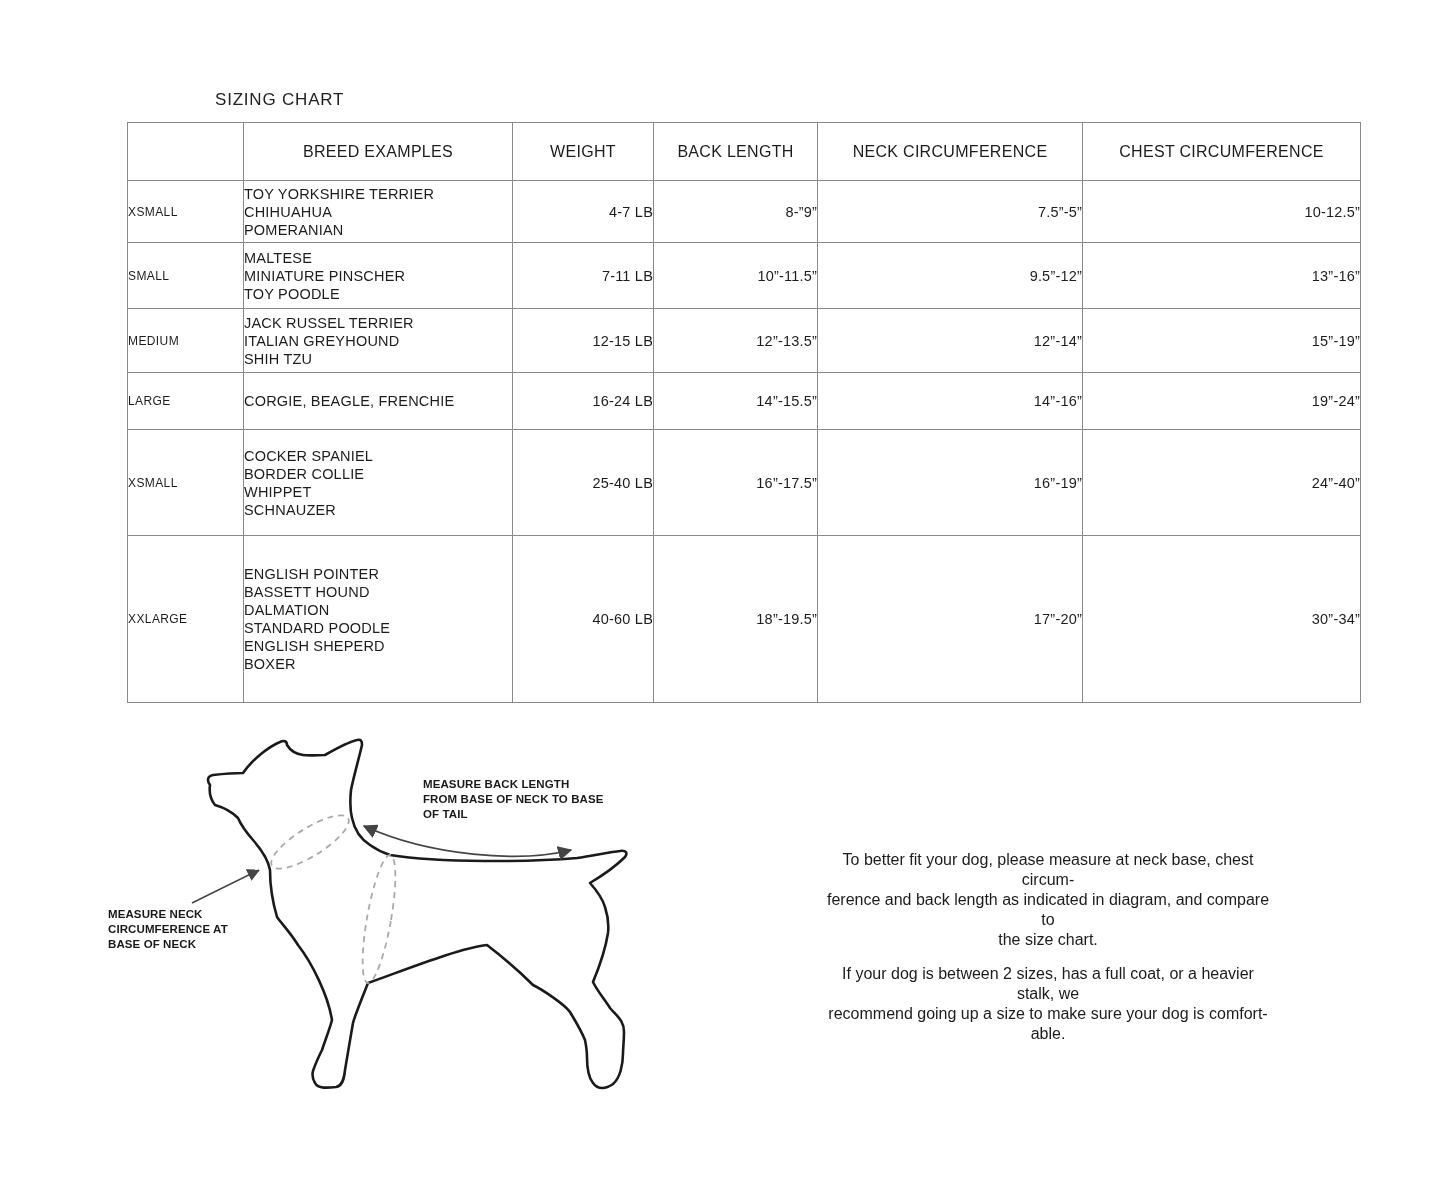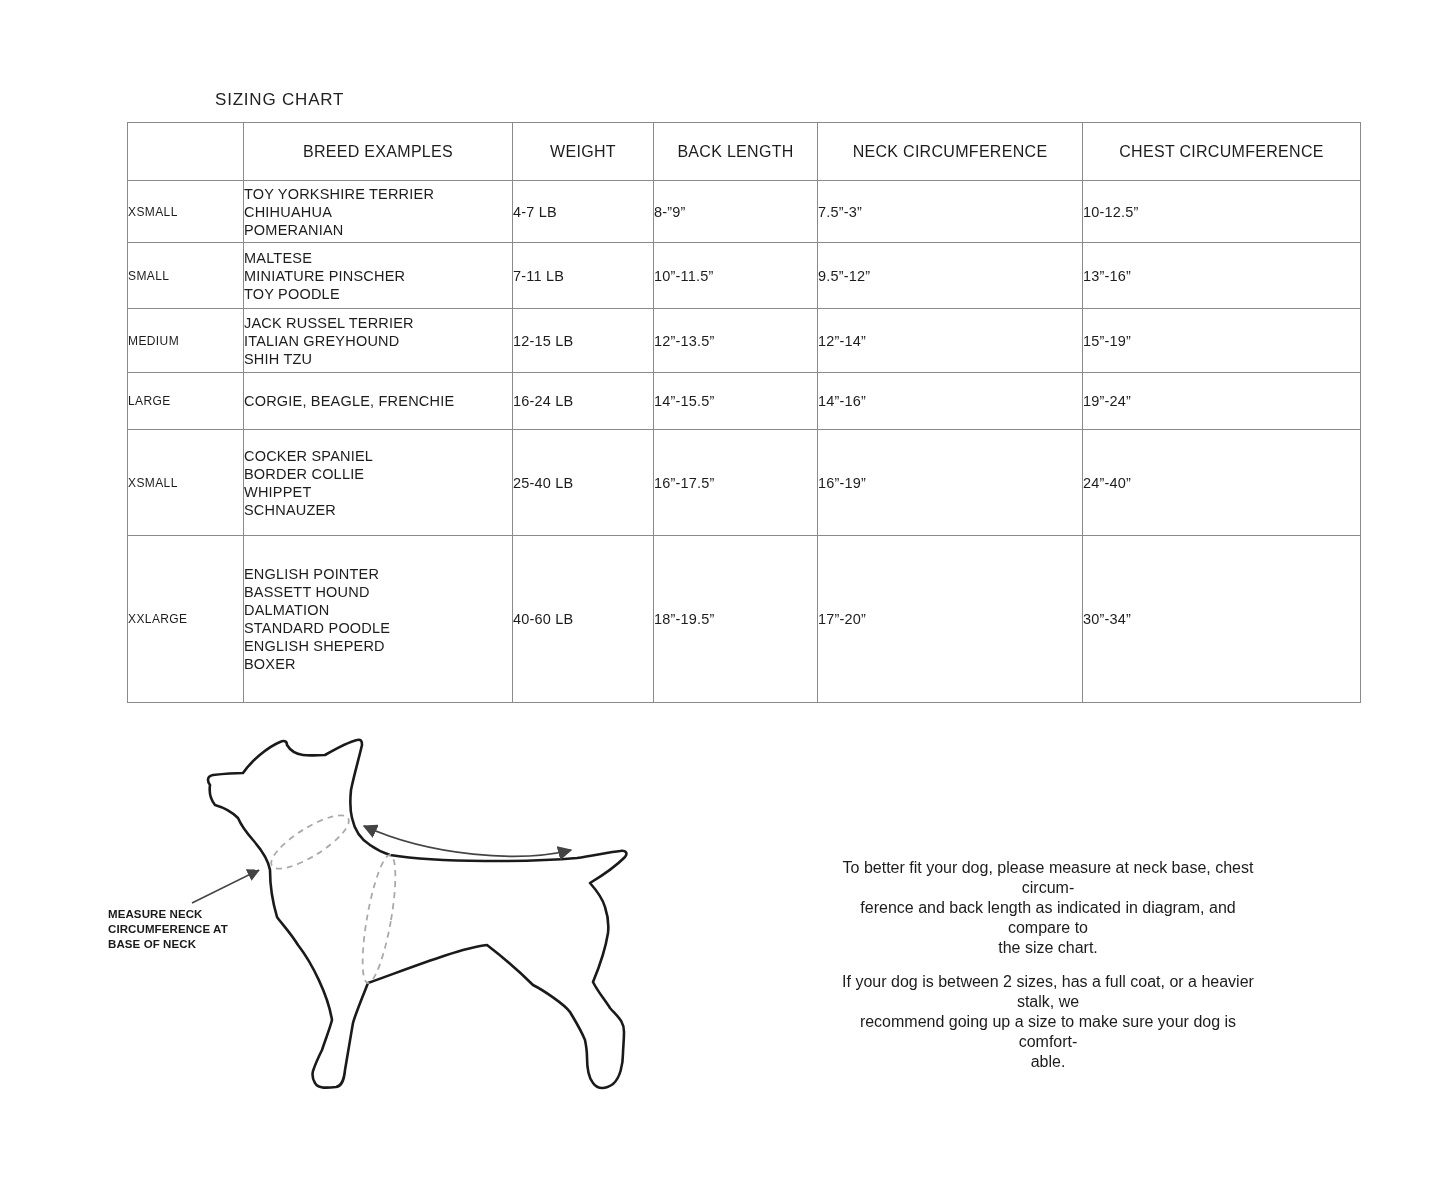--- a/index.html
+++ b/index.html
@@ -27,37 +27,37 @@
   .sizing-table thead tr { height:58px; }
   .sizing-table tbody tr:nth-child(1) { height:62px; }
   .sizing-table tbody tr:nth-child(2) { height:66px; }
   .sizing-table tbody tr:nth-child(3) { height:64px; }
   .sizing-table tbody tr:nth-child(4) { height:57px; }
   .sizing-table tbody tr:nth-child(5) { height:106px; }
   .sizing-table tbody tr:nth-child(6) { height:167px; }
   .size-cell  { text-align:left; padding-left:23px; font-size:12px; letter-spacing:.4px; }
   .breed-cell { text-align:left; padding-left:57px; font-size:14.5px; line-height:18px;
                 letter-spacing:.2px; white-space:pre-line; }
-  .val-cell   { text-align:left; font-size:14.5px; letter-spacing:.2px; }
+  .val-cell   { text-align:right; font-size:14.5px; letter-spacing:.2px; }
   
   .diagram { position:absolute; left:100px; top:720px; width:580px; height:400px; }
   .diagram svg { position:absolute; left:0; top:0; }
   .diagram-label {
     position:absolute; font-size:11.5px; line-height:15px; font-weight:700;
     color:#1a1a1a; white-space:pre; letter-spacing:.1px;
   }
   .label-back  { left:323px; top:57px;  }
   .label-neck  { left:8px;   top:187px; }
   .label-chest { left:272px; top:287px; }
   
   .notes {
     position:absolute; left:818px; top:846px; width:460px;
     text-align:center; font-size:16px; line-height:20px; color:#1c1c1c;
   }
-  .notes p { margin:12px; white-space:pre-line; }
+  .notes p { margin:4px; white-space:pre-line; }
   .notes p + p { margin-top:14px; }
 </style>
 </head>
 <body>
 
 <div class="page-title">SIZING CHART</div>
 
 <table class="sizing-table">
   <colgroup>
     <col style="width:116px">
@@ -78,21 +78,21 @@
     </tr>
   </thead>
   <tbody>
     <tr>
       <td class="size-cell">XSMALL</td>
       <td class="breed-cell">TOY YORKSHIRE TERRIER
 CHIHUAHUA
 POMERANIAN</td>
       <td class="val-cell">4-7 LB</td>
       <td class="val-cell">8-”9”</td>
-      <td class="val-cell">7.5”-3”</td>
+      <td class="val-cell">7.5”-5”</td>
       <td class="val-cell">10-12.5”</td>
     </tr>
     <tr>
       <td class="size-cell">SMALL</td>
       <td class="breed-cell">MALTESE
 MINIATURE PINSCHER
 TOY POODLE</td>
       <td class="val-cell">7-11 LB</td>
       <td class="val-cell">10”-11.5”</td>
       <td class="val-cell">9.5”-12”</td>
@@ -198,20 +198,23 @@
          C 111,80 109,72 110,65 Z"></path>
 
     <ellipse cx="210" cy="122" rx="45" ry="14" transform="rotate(-32 210 122)" fill="none" stroke="#aaaaaa" stroke-width="1.8" stroke-dasharray="6 5"></ellipse>
 
     <ellipse cx="279" cy="199" rx="12" ry="65" transform="rotate(10 279 199)" fill="none" stroke="#aaaaaa" stroke-width="1.8" stroke-dasharray="6 5"></ellipse>
 
     <path d="M 264,106 C 330,136 420,143 471,130" fill="none" stroke="#444" stroke-width="1.8" marker-start="url(#ah)" marker-end="url(#ah)"></path>
 
     <path d="M 92,183 L 159,150" fill="none" stroke="#444" stroke-width="1.6" marker-end="url(#ah)"></path>
   </svg>
+  <div class="diagram-label label-back">MEASURE BACK LENGTH
+FROM BASE OF NECK TO BASE
+OF TAIL</div>
   <div class="diagram-label label-neck">MEASURE NECK
 CIRCUMFERENCE AT
 BASE OF NECK</div>
 </div>
 
 <div class="notes">
   <p>To better fit your dog, please measure at neck base, chest circum-
 ference and back length as indicated in diagram, and compare to
 the size chart.</p>
   <p>If your dog is between 2 sizes, has a full coat, or a heavier stalk, we

